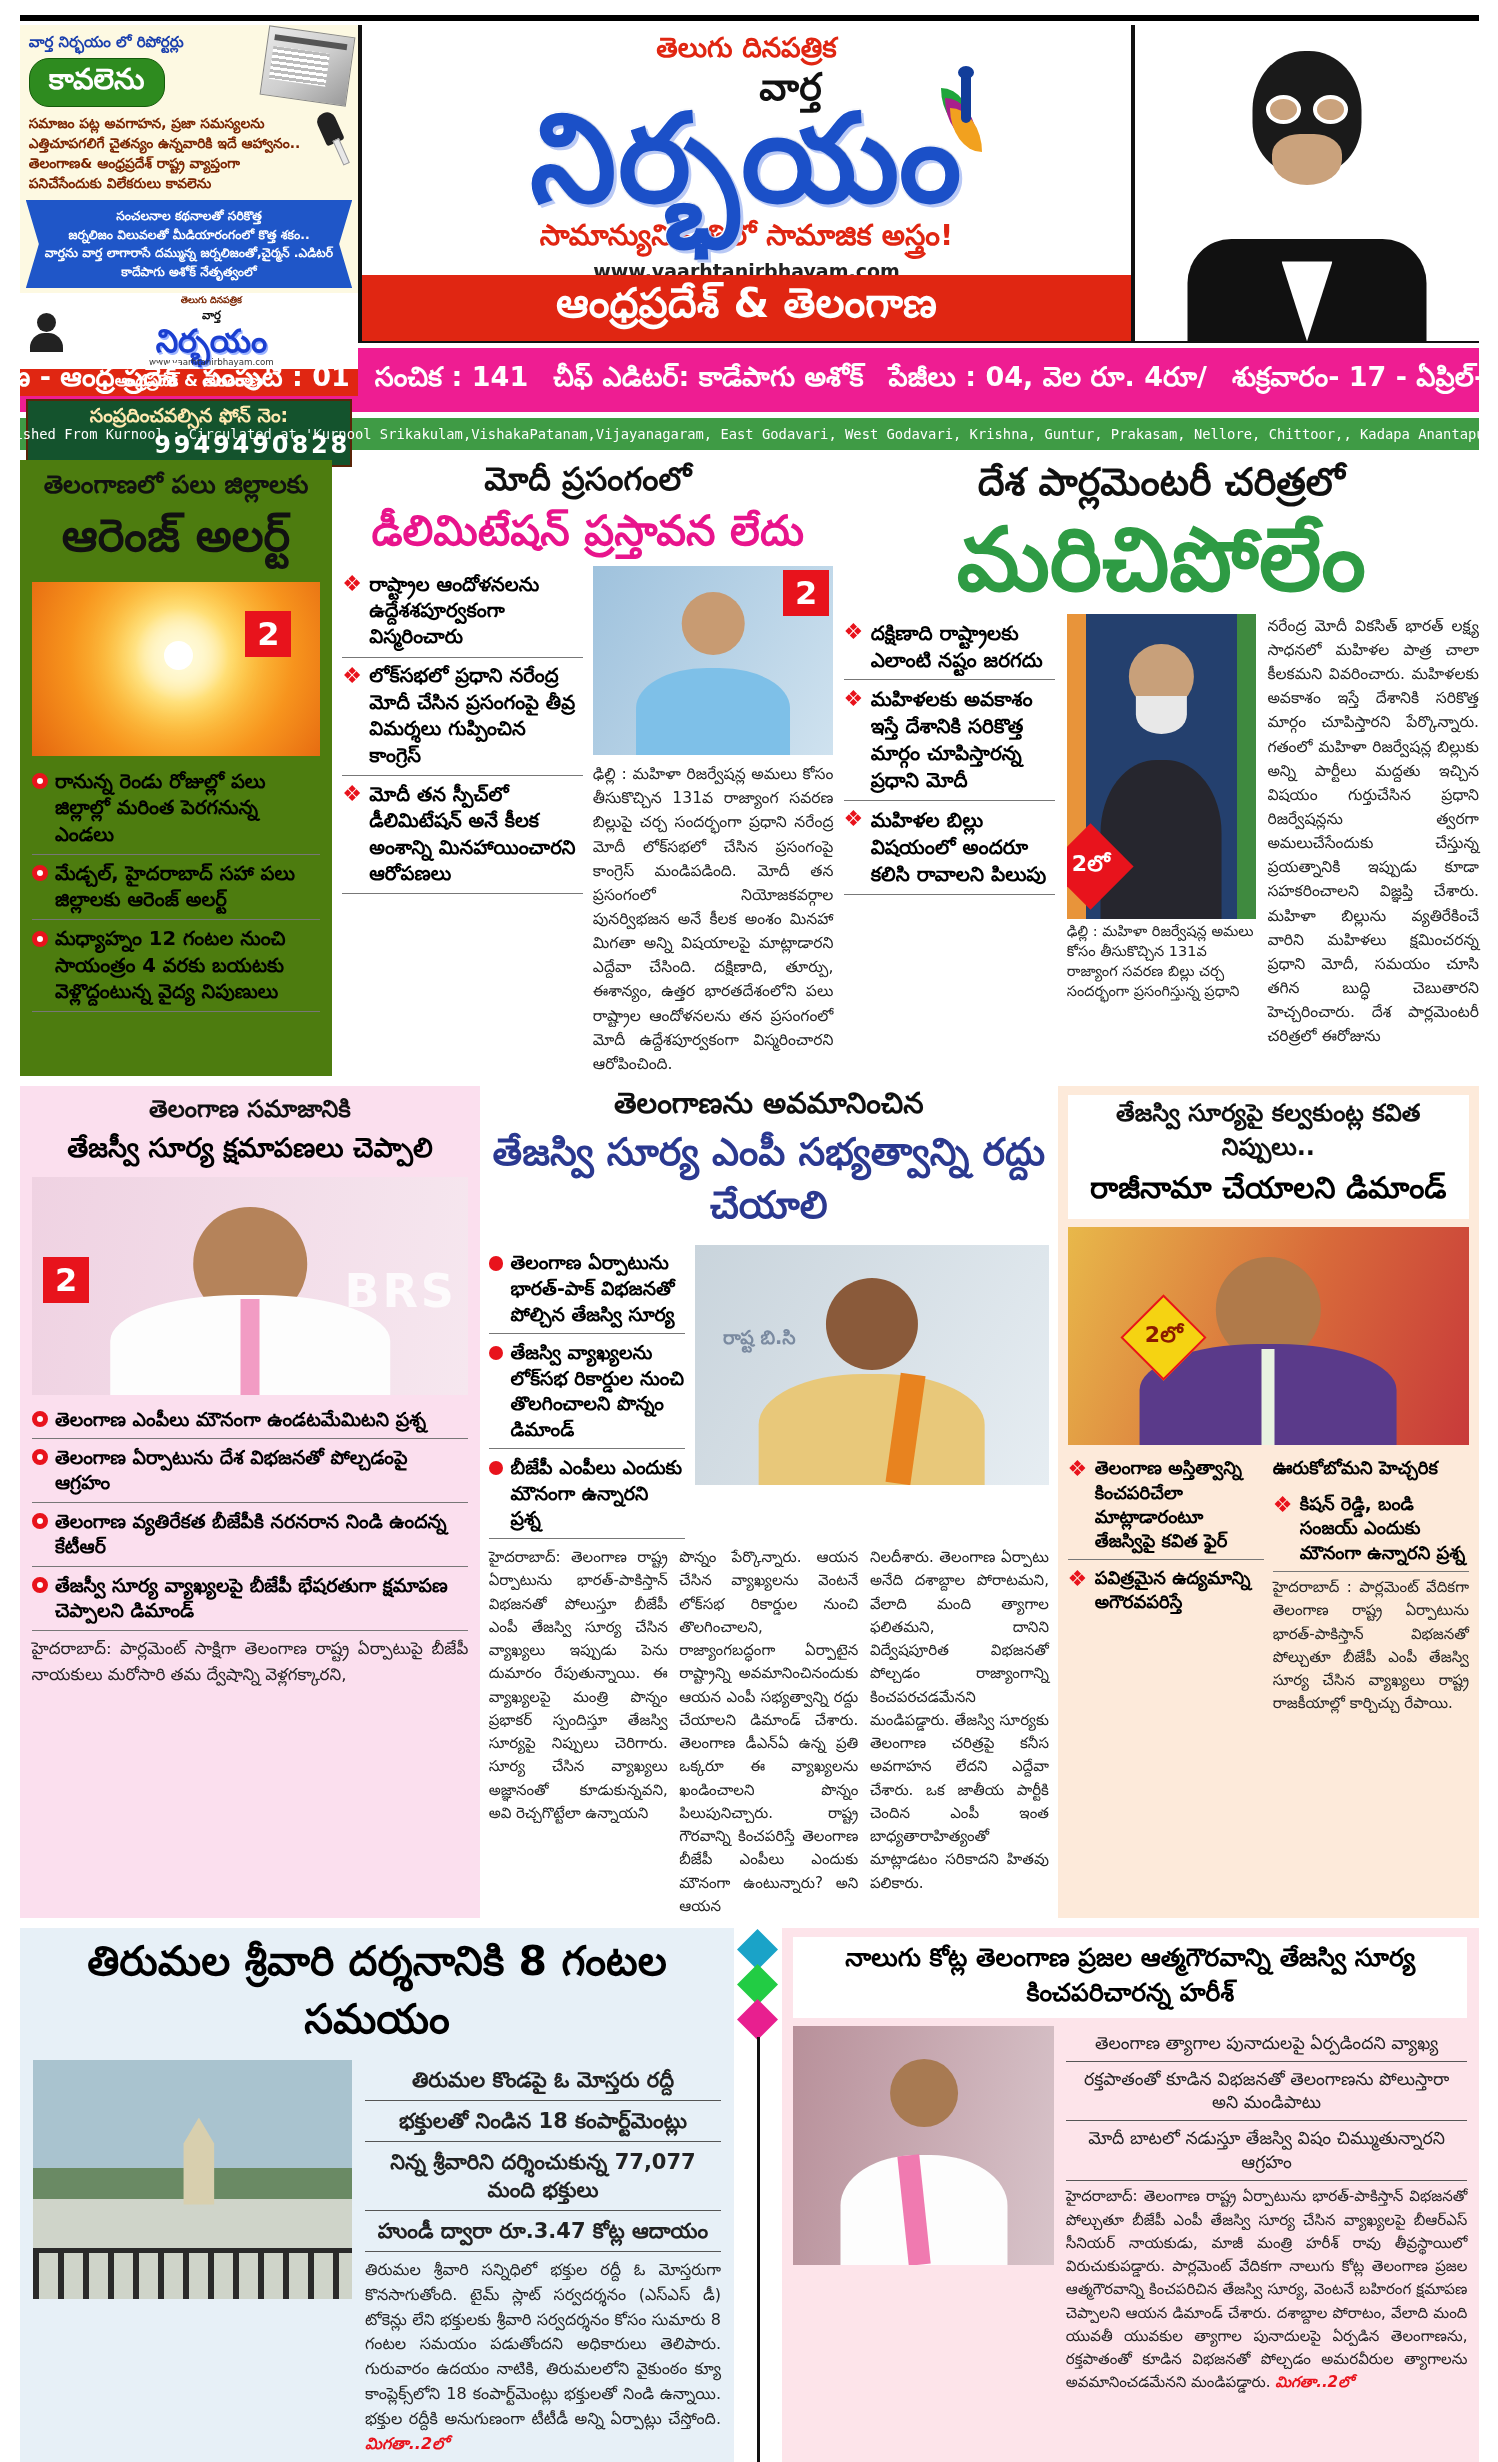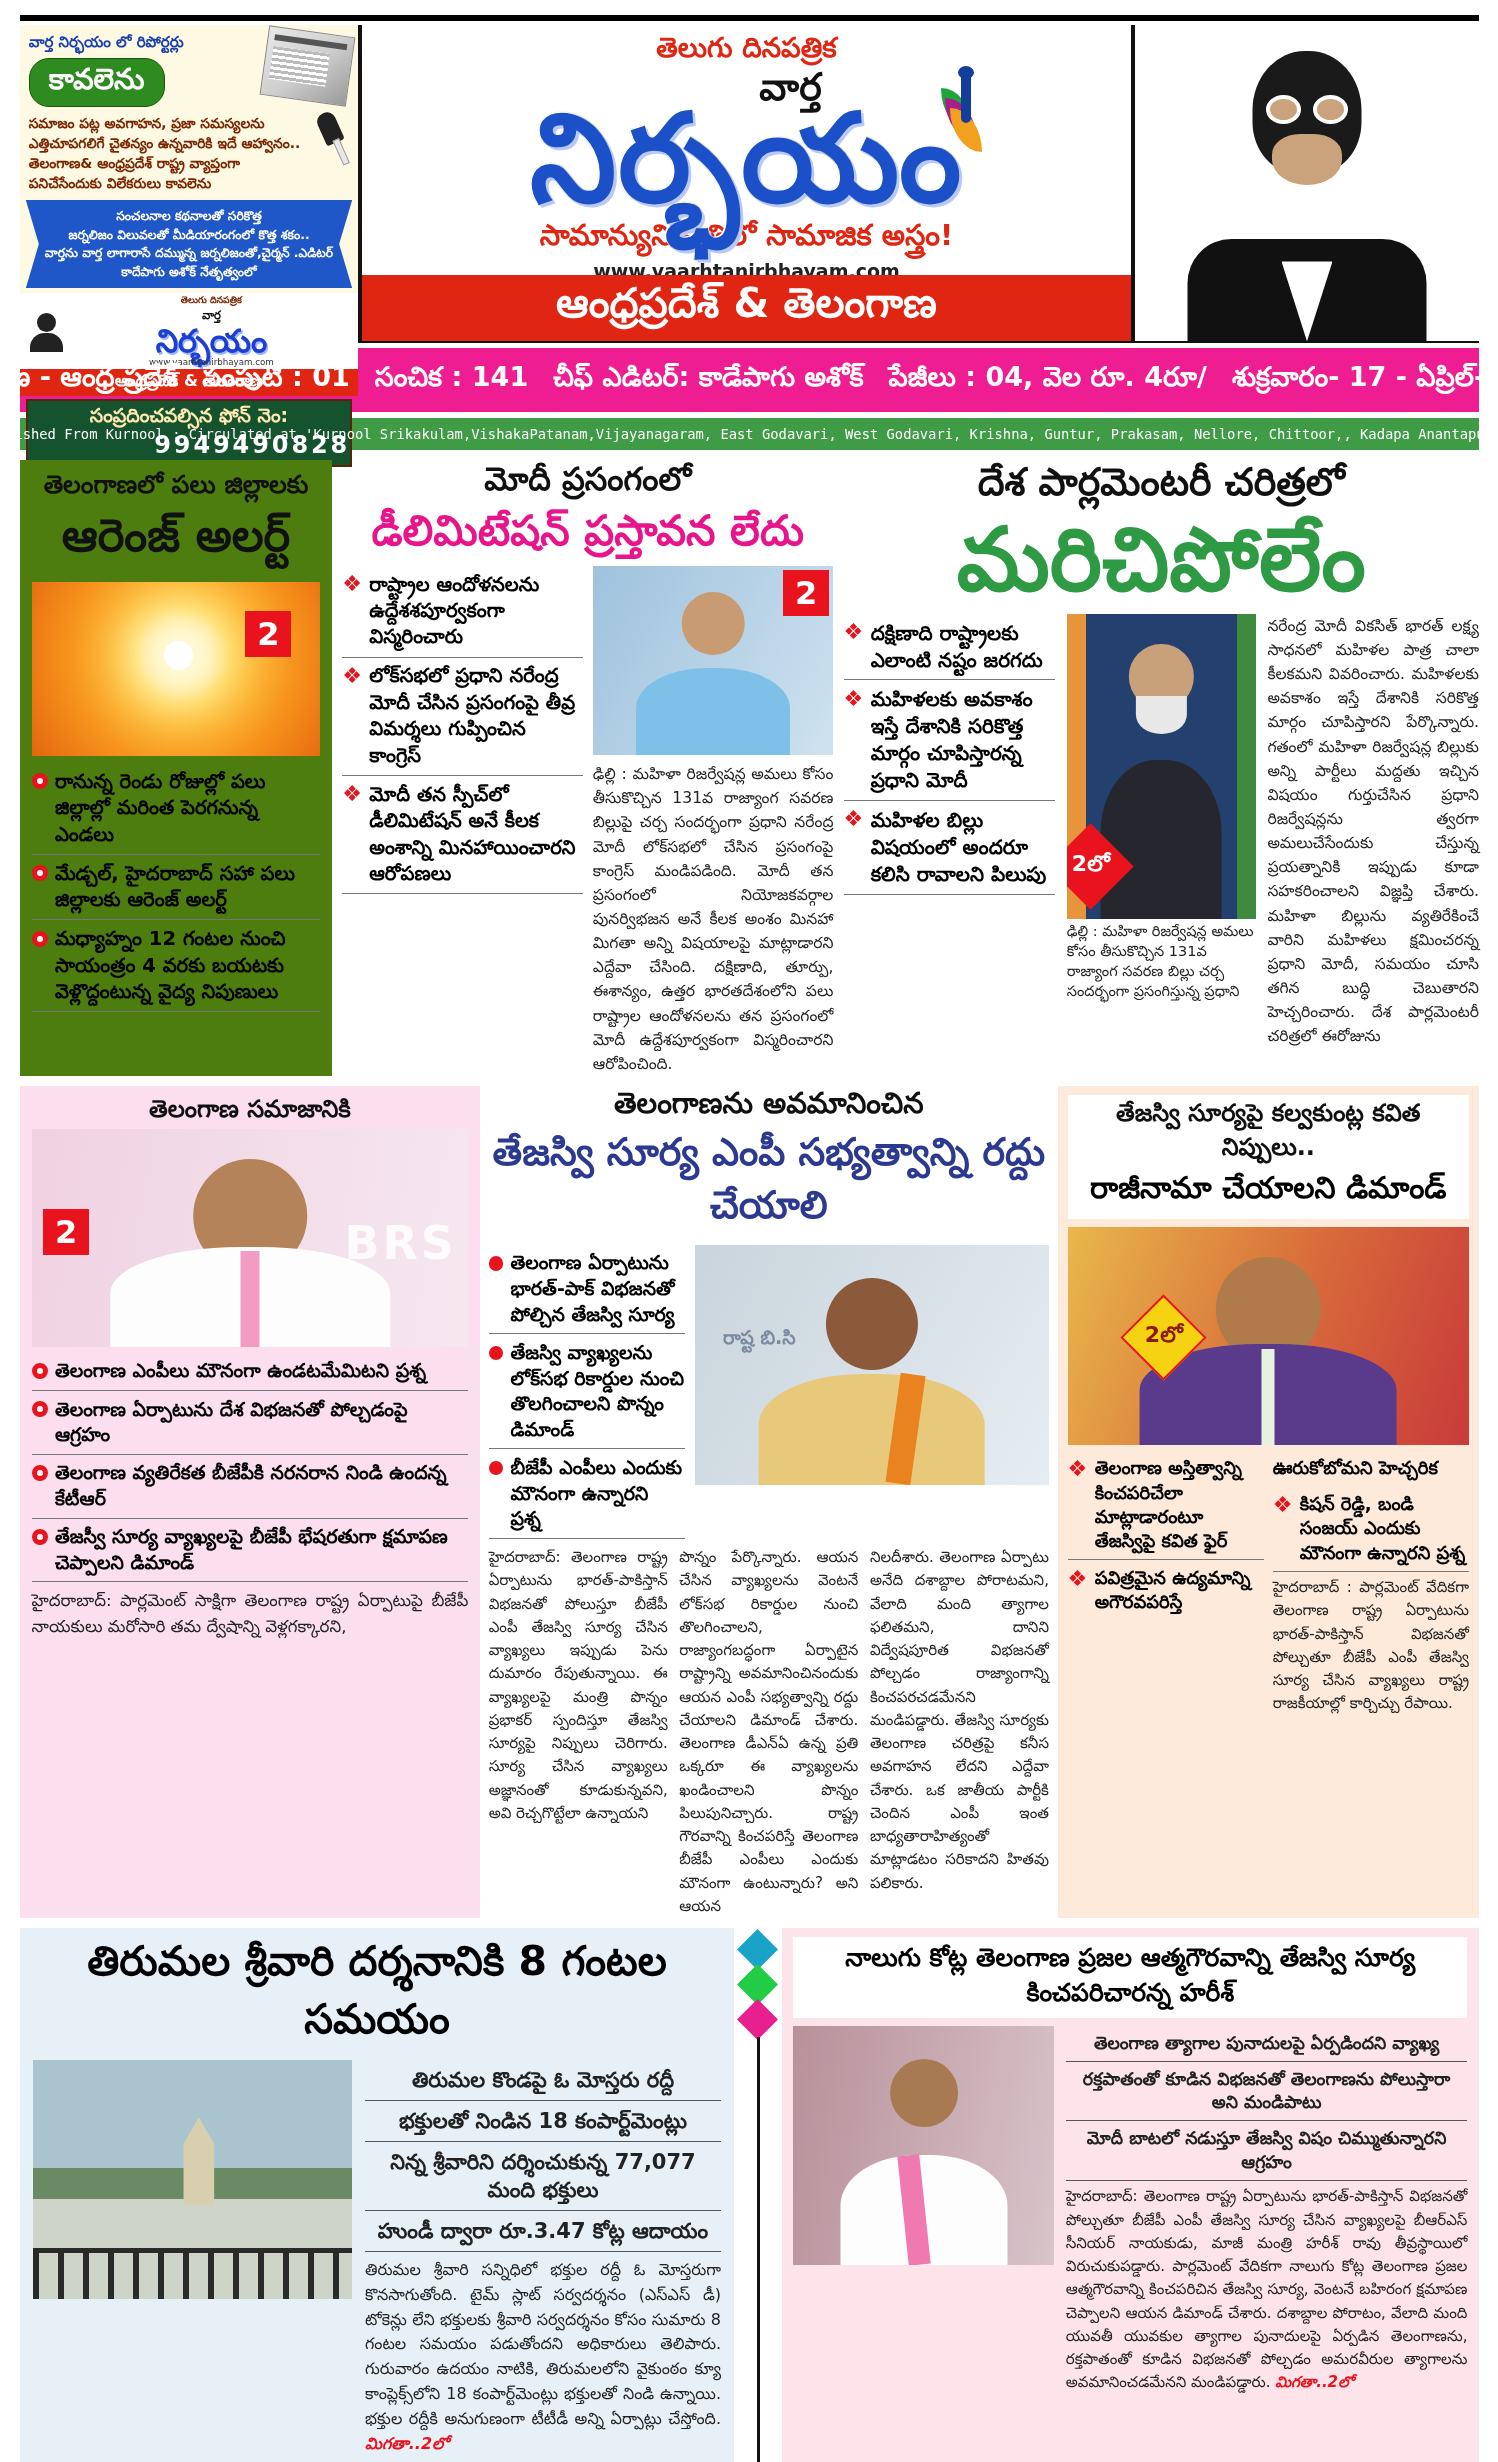--- a/index.html
+++ b/index.html
@@ -163,21 +163,21 @@
   .deco-col { width:36px; position:relative; }
   .deco-col .dia { position:absolute; left:2.9px; width:29px; height:29px; transform:rotate(45deg); }
   .deco-col .line { position:absolute; left:17.4px; top:109px; bottom:0; width:2.9px; background:#111; }
 
   .art-h { flex:1; background:#fde4ea; padding:8.7px 11.6px; }
   .art-h .headbox { background:#fff; padding:5.8px; font-size:25px; font-weight:bold; text-align:center; }
   .art-h .cols { display:flex; gap:11.6px; margin-top:7.3px; }
   .harish { width:261px; height:239px; flex:0 0 auto; background:linear-gradient(100deg,#b8909a,#d8c4ca); }
   .harish .p-head { background:#a87a52; } .harish .p-torso { background:#fdfdfd; }
   .harish .scarf { position:absolute; left:42%; bottom:0; width:22px; height:46%; background:#f07ab0; transform:rotate(-6deg); }
-  .art-h .subhead { font-size:17.4px; font-weight:bold; }
+  .art-h .subhead { font-size:17.4px; font-weight:normal; }
   .art-h .body-txt { font-size:15px; margin-top:4.4px; }
 </style>
 </head>
 <body>
 
 <div class="page">
   <div class="top-rule"></div>
 
   <header class="masthead">
     <div class="ad-box">
@@ -339,20 +339,21 @@
           <div class="caption" style="width:189px;">ఢిల్లి : మహిళా రిజర్వేషన్ల అమలు కోసం తీసుకొచ్చిన 131వ రాజ్యాంగ సవరణ బిల్లు చర్చ సందర్భంగా ప్రసంగిస్తున్న ప్రధాని</div>
         </div>
         <div class="body-txt" style="flex:1;">నరేంద్ర మోదీ వికసిత్ భారత్ లక్ష్య సాధనలో మహిళల పాత్ర చాలా కీలకమని వివరించారు. మహిళలకు అవకాశం ఇస్తే దేశానికి సరికొత్త మార్గం చూపిస్తారని పేర్కొన్నారు. గతంలో మహిళా రిజర్వేషన్ల బిల్లుకు అన్ని పార్టీలు మద్దతు ఇచ్చిన విషయం గుర్తుచేసిన ప్రధాని రిజర్వేషన్లను త్వరగా అమలుచేసేందుకు చేస్తున్న ప్రయత్నానికి ఇప్పుడు కూడా సహకరించాలని విజ్ఞప్తి చేశారు. మహిళా బిల్లును వ్యతిరేకించే వారిని మహిళలు క్షమించరన్న ప్రధాని మోదీ, సమయం చూసి తగిన బుద్ధి చెబుతారని హెచ్చరించారు. దేశ పార్లమెంటరీ చరిత్రలో ఈరోజును</div>
       </div>
     </section>
   </div>
 
   <div class="row">
     <section class="art-d">
       <div class="kicker">తెలంగాణ సమాజానికి</div>
+      <div class="head2">తేజస్వీ సూర్య క్షమాపణలు చెప్పాలి</div>
       <div class="photo person ktr">
         <div class="brs">BRS</div>
         <div class="p-head"></div>
           <div class="p-torso"></div>
           <div class="scarf"></div>
         <div class="badge-sq" style="left:11.6px;top:80px;">2</div>
       </div>
       <div style="margin-top:5.8px;">
         <div class="bullet">
             <span class="b-ring"></span>

